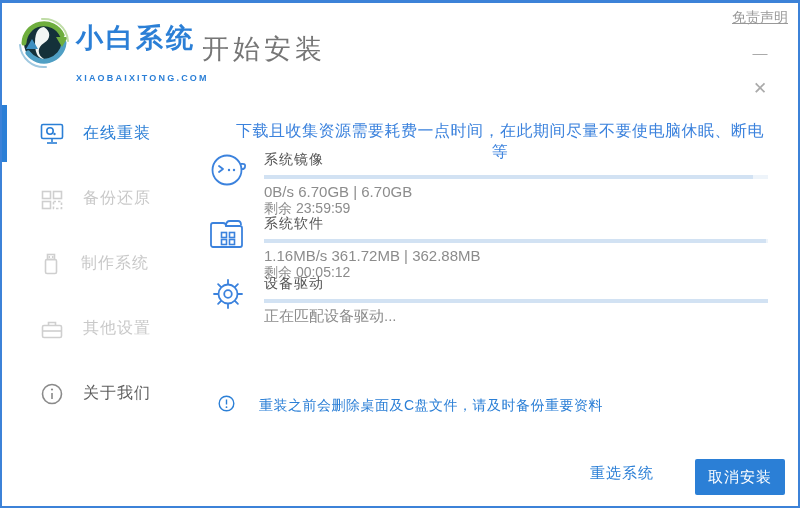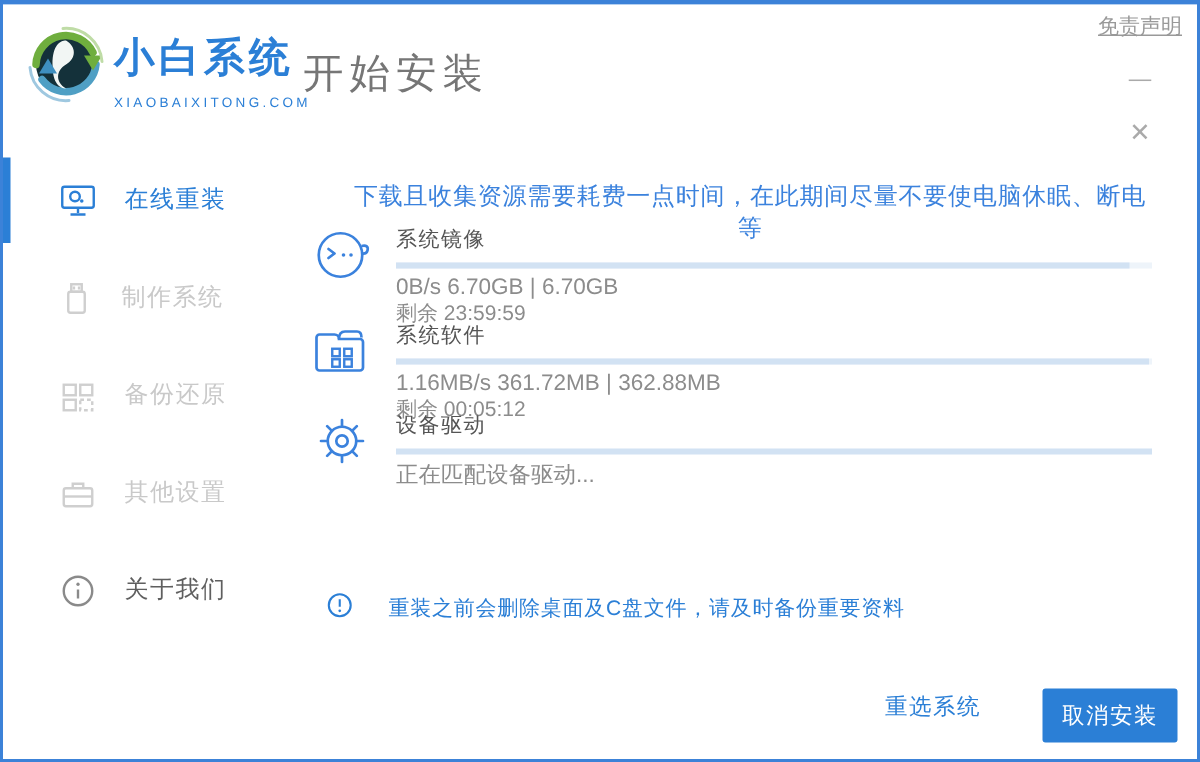--- a/index.html
+++ b/index.html
@@ -7,21 +7,21 @@
     position:relative;width:800px;height:508px;box-sizing:border-box;
     background:#fff;border:2px solid #3c82d8;border-top-width:3px;
     font-family:"Liberation Sans","DejaVu Sans",sans-serif;
     overflow:hidden;
   }
   
   .header{position:absolute;top:0;left:0;right:0;height:88px;background:#fff;}
   .logo{position:absolute;left:14px;top:12px;width:56px;height:56px;}
   .brand{position:absolute;left:74px;top:20px;}
   .brand-name{font-size:27px;font-weight:bold;color:#2b7fd6;letter-spacing:3px;line-height:30px;}
-  .brand-domain{font-size:9px;font-weight:normal;color:#2b7fd6;letter-spacing:2.2px;margin-top:10px;}
+  .brand-domain{font-size:9px;font-weight:bold;color:#2b7fd6;letter-spacing:2.2px;margin-top:20px;}
   .page-title{position:absolute;left:200px;top:28px;margin:0;font-size:27px;font-weight:normal;color:#767676;letter-spacing:4px;}
   .titlebar{position:absolute;right:10px;top:6px;display:flex;align-items:center;gap:16px;flex-direction:column;}
   .disclaimer{font-size:14px;color:#999;text-decoration:underline;cursor:pointer;}
   .win-btn{font-size:15px;color:#aaa;cursor:pointer;line-height:20px;padding:0 4px;}
   .win-close{font-size:17px;}
   
   .sidebar{position:absolute;left:0;top:88px;width:200px;bottom:0;padding-top:10px;}
   .nav-item{position:relative;height:65px;display:flex;align-items:center;padding-left:38px;gap:19px;cursor:pointer;}
   .nav-item .nav-label{font-size:16px;color:#c9c9c9;letter-spacing:1px;}
   .nav-item svg{display:block;}
@@ -39,21 +39,21 @@
   .task-bar{position:absolute;left:62px;right:30px;top:26px;height:4px;background:#eef4fa;}
   .task-fill{height:100%;background:#d2e2f3;}
   .task-stats{position:absolute;left:62px;right:30px;top:34px;display:flex;justify-content:space-between;
     font-size:15px;color:#8c8c8c;flex-direction:column;}
   .task-remaining{font-size:14px;color:#8c8c8c;}
   .note{position:absolute;top:304px;left:16px;right:30px;display:flex;justify-content:flex-start;align-items:center;gap:24px;}
   .note-text{font-size:14px;color:#2b7fd6;letter-spacing:.5px;}
   
   .btn-reselect{position:absolute;right:144px;bottom:16px;height:34px;line-height:34px;
     color:#2b7fd6;font-size:15px;background:none;border:none;cursor:pointer;letter-spacing:1px;
-    font-family:Liberation Mono, monospace;padding:0;}
+    font-family:Liberation Serif, serif;padding:0;}
   .btn-cancel{position:absolute;right:13px;bottom:11px;width:90px;height:36px;
     background:#2b7fd6;color:#fff;font-size:15px;border:none;cursor:pointer;letter-spacing:1px;
     font-family:inherit;border-radius:2px;}
 </style>
 </head>
 <body>
 
 <div class="window">
 
   <div class="header">
@@ -93,41 +93,41 @@
           <line x1="12" y1="15.5" x2="12" y2="19"></line>
           <line x1="7" y1="20" x2="17" y2="20"></line>
         </svg>
       </span>
       <span class="nav-label">在线重装</span>
     </div>
 
     <div class="nav-item">
 
       <span>
+        <svg width="24" height="24" viewBox="0 0 24 24" fill="none" stroke="#cfcfcf" stroke-width="1.6">
+          <rect x="2.5" y="4.5" width="8" height="7"></rect>
+          <rect x="13.5" y="4.5" width="8" height="7"></rect>
+          <rect x="2.5" y="14.5" width="8" height="7"></rect>
+          <rect x="13.5" y="14.5" width="8" height="7" stroke-dasharray="2.5 2"></rect>
+        </svg>
+      </span>
+      <span class="nav-label">备份还原</span>
+    </div>
+
+    <div class="nav-item">
+
+      <span>
         <svg width="22" height="24" viewBox="0 0 22 24" fill="none" stroke="#cfcfcf" stroke-width="1.6">
           <rect x="5.5" y="7.5" width="11" height="14" rx="1.5"></rect>
           <rect x="7.5" y="2.5" width="7" height="5"></rect>
           <line x1="9.3" y1="4" x2="9.3" y2="6"></line>
           <line x1="12.7" y1="4" x2="12.7" y2="6"></line>
         </svg>
       </span>
       <span class="nav-label">制作系统</span>
-    </div>
-
-    <div class="nav-item">
-
-      <span>
-        <svg width="24" height="24" viewBox="0 0 24 24" fill="none" stroke="#cfcfcf" stroke-width="1.6">
-          <rect x="2.5" y="4.5" width="8" height="7"></rect>
-          <rect x="13.5" y="4.5" width="8" height="7"></rect>
-          <rect x="2.5" y="14.5" width="8" height="7"></rect>
-          <rect x="13.5" y="14.5" width="8" height="7" stroke-dasharray="2.5 2"></rect>
-        </svg>
-      </span>
-      <span class="nav-label">备份还原</span>
     </div>
 
     <div class="nav-item">
 
       <span>
         <svg width="24" height="22" viewBox="0 0 24 22" fill="none" stroke="#cfcfcf" stroke-width="1.6">
           <rect x="2.5" y="7.5" width="19" height="12" rx="1.5"></rect>
           <path d="M8.5,7.5 v-3 h7 v3"></path>
           <line x1="2.5" y1="13" x2="21.5" y2="13"></line>
         </svg>

